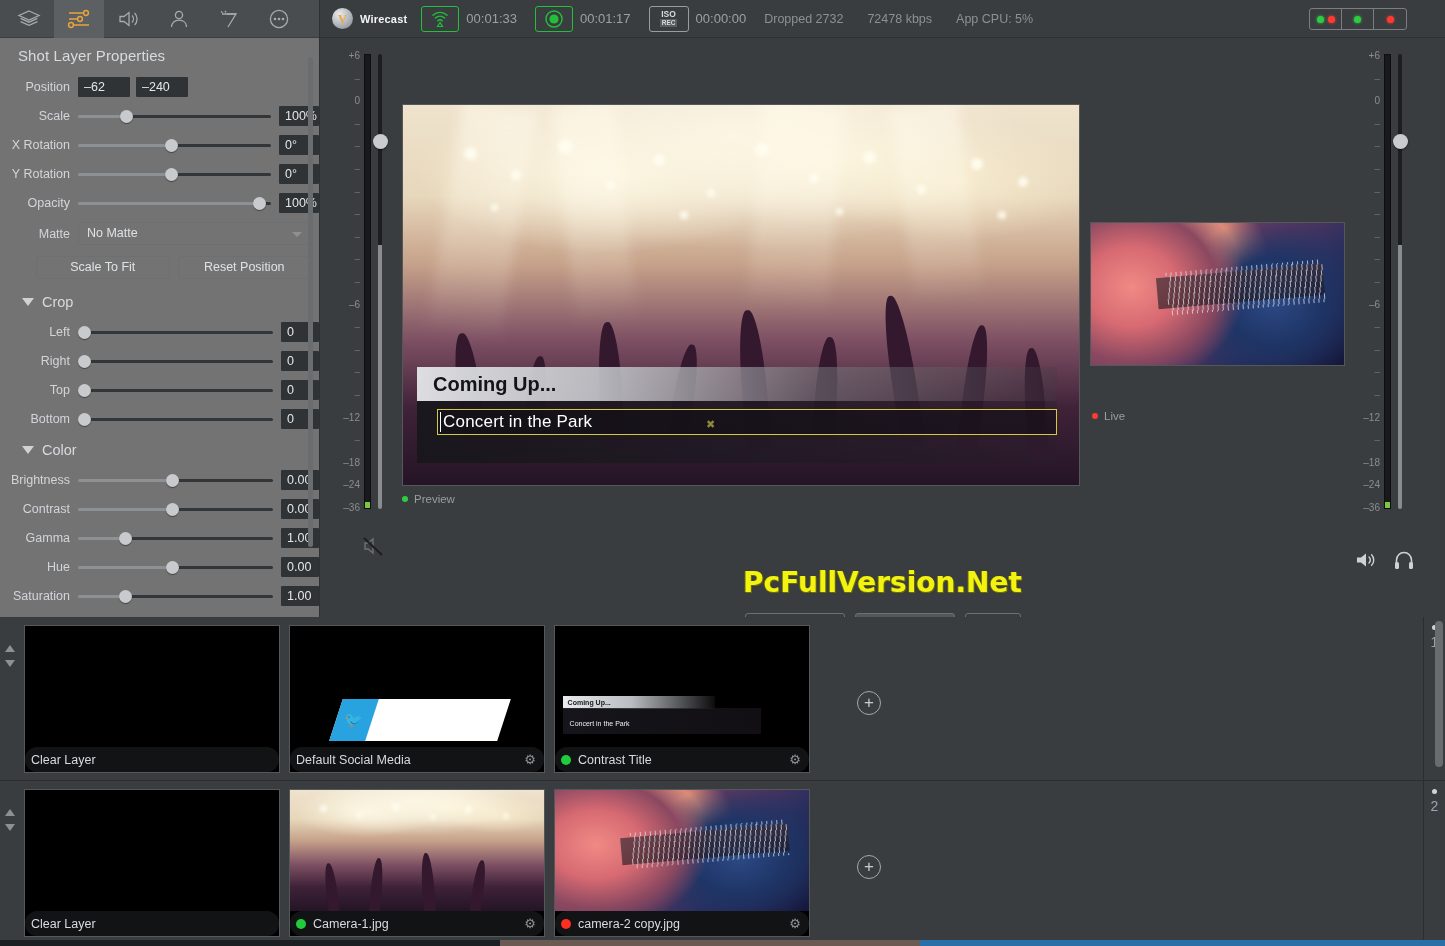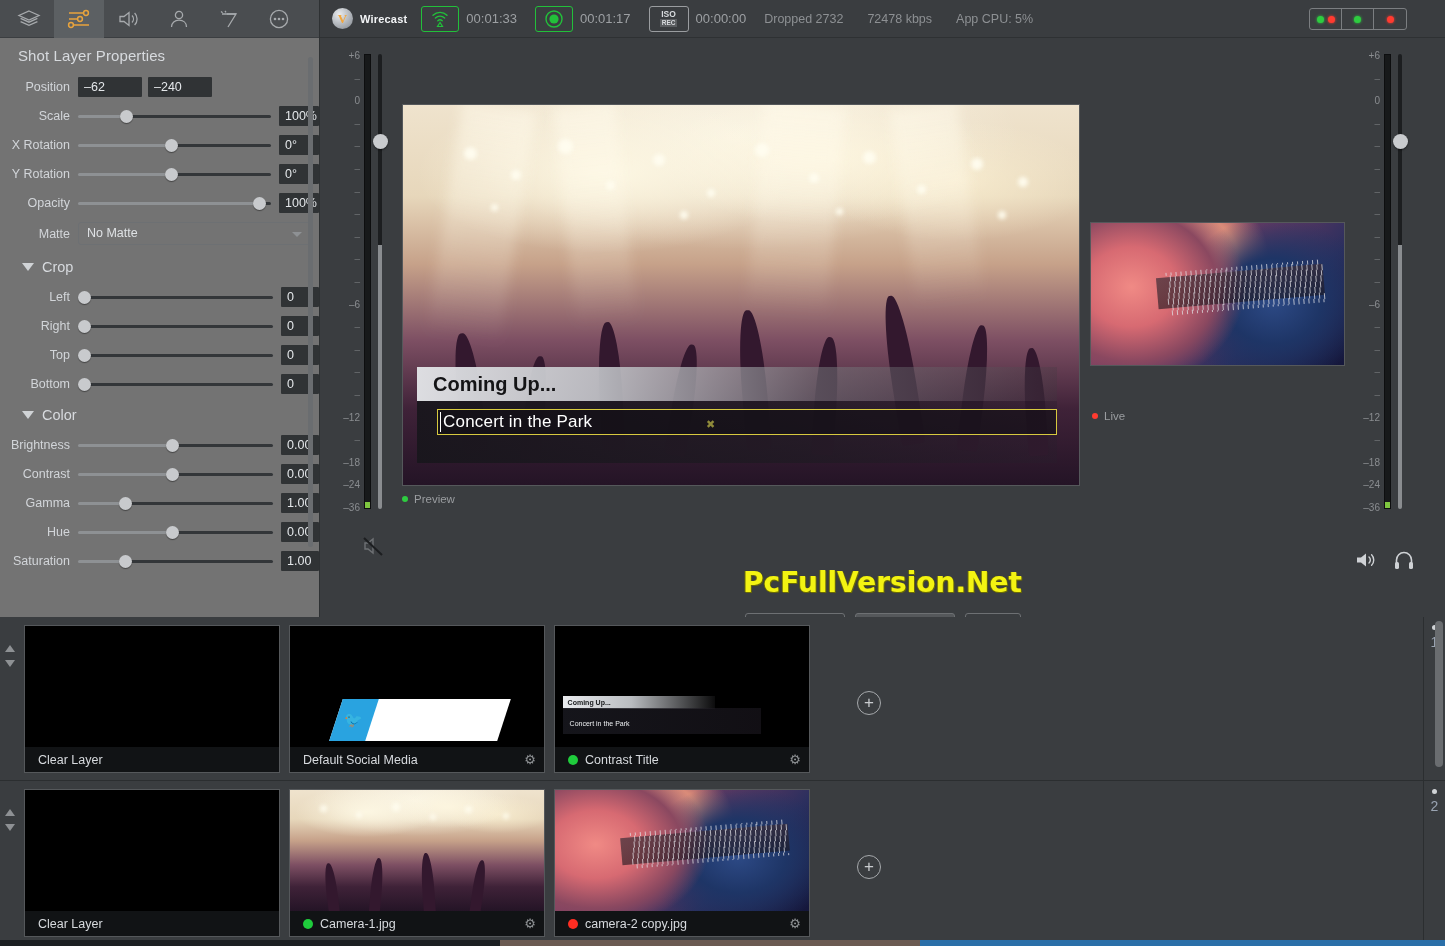--- a/index.html
+++ b/index.html
@@ -37,21 +37,21 @@
   }
   .row-label {
     width:78px; text-align:right; color:#d2d5d9; font-size:12.5px;
     padding-right:8px; flex:none;
   }
   .num-box {
     background:#303335; border:none; color:#e4e7ea; font-size:12.5px;
     height:20px; line-height:20px; padding:0 6px; border-radius:1px;
     font-family:"Liberation Sans", sans-serif;
   }
-  .pos-box { width:64px; margin-right:6px; }
+  .pos-box { width:52px; margin-right:6px; }
 
   .slider { position:relative; height:20px; flex:1 1 auto; margin-right:8px; }
   .slider .track-l { position:absolute; left:0; top:9px; height:3px; background:#8e9194; border-radius:2px; }
   .slider .track-r { position:absolute; right:0; top:9px; height:3px; background:#333639; border-radius:2px; }
   .slider .knob {
     position:absolute; top:4px; width:13px; height:13px; border-radius:50%;
     background:#c8cacd; box-shadow:0 1px 1px rgba(0,0,0,.4);
   }
   .val-box { width:38px; text-align:left; }
   .val-box.wide { width:40px; }
@@ -201,21 +201,21 @@
   #layers { position:absolute; left:0; top:617px; width:1445px; height:329px; background:#3a3d40; }
   .layer-row { position:relative; height:164px; border-bottom:1px solid #2b2e30; display:flex; }
   .row-arrows { width:20px; padding-top:28px; display:flex; flex-direction:column; align-items:center; gap:8px; }
   .row-arrows .up { width:0;height:0;border-left:5px solid transparent;border-right:5px solid transparent;border-bottom:7px solid #8e9194; cursor:pointer;}
   .row-arrows .dn { width:0;height:0;border-left:5px solid transparent;border-right:5px solid transparent;border-top:7px solid #8e9194; cursor:pointer;}
   .shots { display:flex; gap:9px; padding:8px 0 0 4px; flex:1; }
   .shot { width:256px; height:148px; background:#000; border:1px solid #55585b; position:relative; overflow:hidden; cursor:pointer; }
   .shot .thumb { position:absolute; left:0; top:0; right:0; bottom:25px; background:#000; overflow:hidden; }
   .shot .cap {
     position:absolute; left:0; right:0; bottom:0; height:25px; background:#111315;
-    display:flex; align-items:center; padding:0 8px 0 13px; color:#d7dade; font-size:12.5px;
+    display:flex; align-items:center; padding:0 8px 0 6px; color:#d7dade; font-size:12.5px;border-radius:12px;
   }
   .shot .cap .sdot { width:10px;height:10px;border-radius:50%; margin-right:7px; flex:none; }
   .shot .cap .gear { margin-left:auto; color:#8e9194; font-size:13px; }
   .add-area { flex:1; display:flex; align-items:center; padding-left:38px; }
   .plus {
     width:24px;height:24px;border-radius:50%;border:1px solid #a6a9ac; color:#c9cccf;
     display:flex;align-items:center;justify-content:center; font-size:17px; line-height:1; cursor:pointer;
   }
   .row-num { width:22px; border-left:1px solid #2b2e30; display:flex; flex-direction:column; align-items:center; padding-top:8px; }
   .row-num .d { width:5px;height:5px;border-radius:50%;background:#d0d3d6; margin-bottom:4px; }
@@ -357,20 +357,24 @@
       </div>
 
       <div class="row" style="height:33px">
         <div class="row-label">Matte</div>
         <div class="dd">
           <span>No Matte</span>
           <span class="caret"></span>
         </div>
       </div>
 
+      <div class="btn-row">
+        <div class="gbtn">Scale To Fit</div>
+        <div class="gbtn">Reset Position</div>
+      </div>
     </div>
 
     <div class="section-head">
       <span class="tri"></span>
       <span>Crop</span>
     </div>
     <div class="prop-rows">
       <div class="row">
         <div class="row-label">Left</div>
         <div class="slider">

